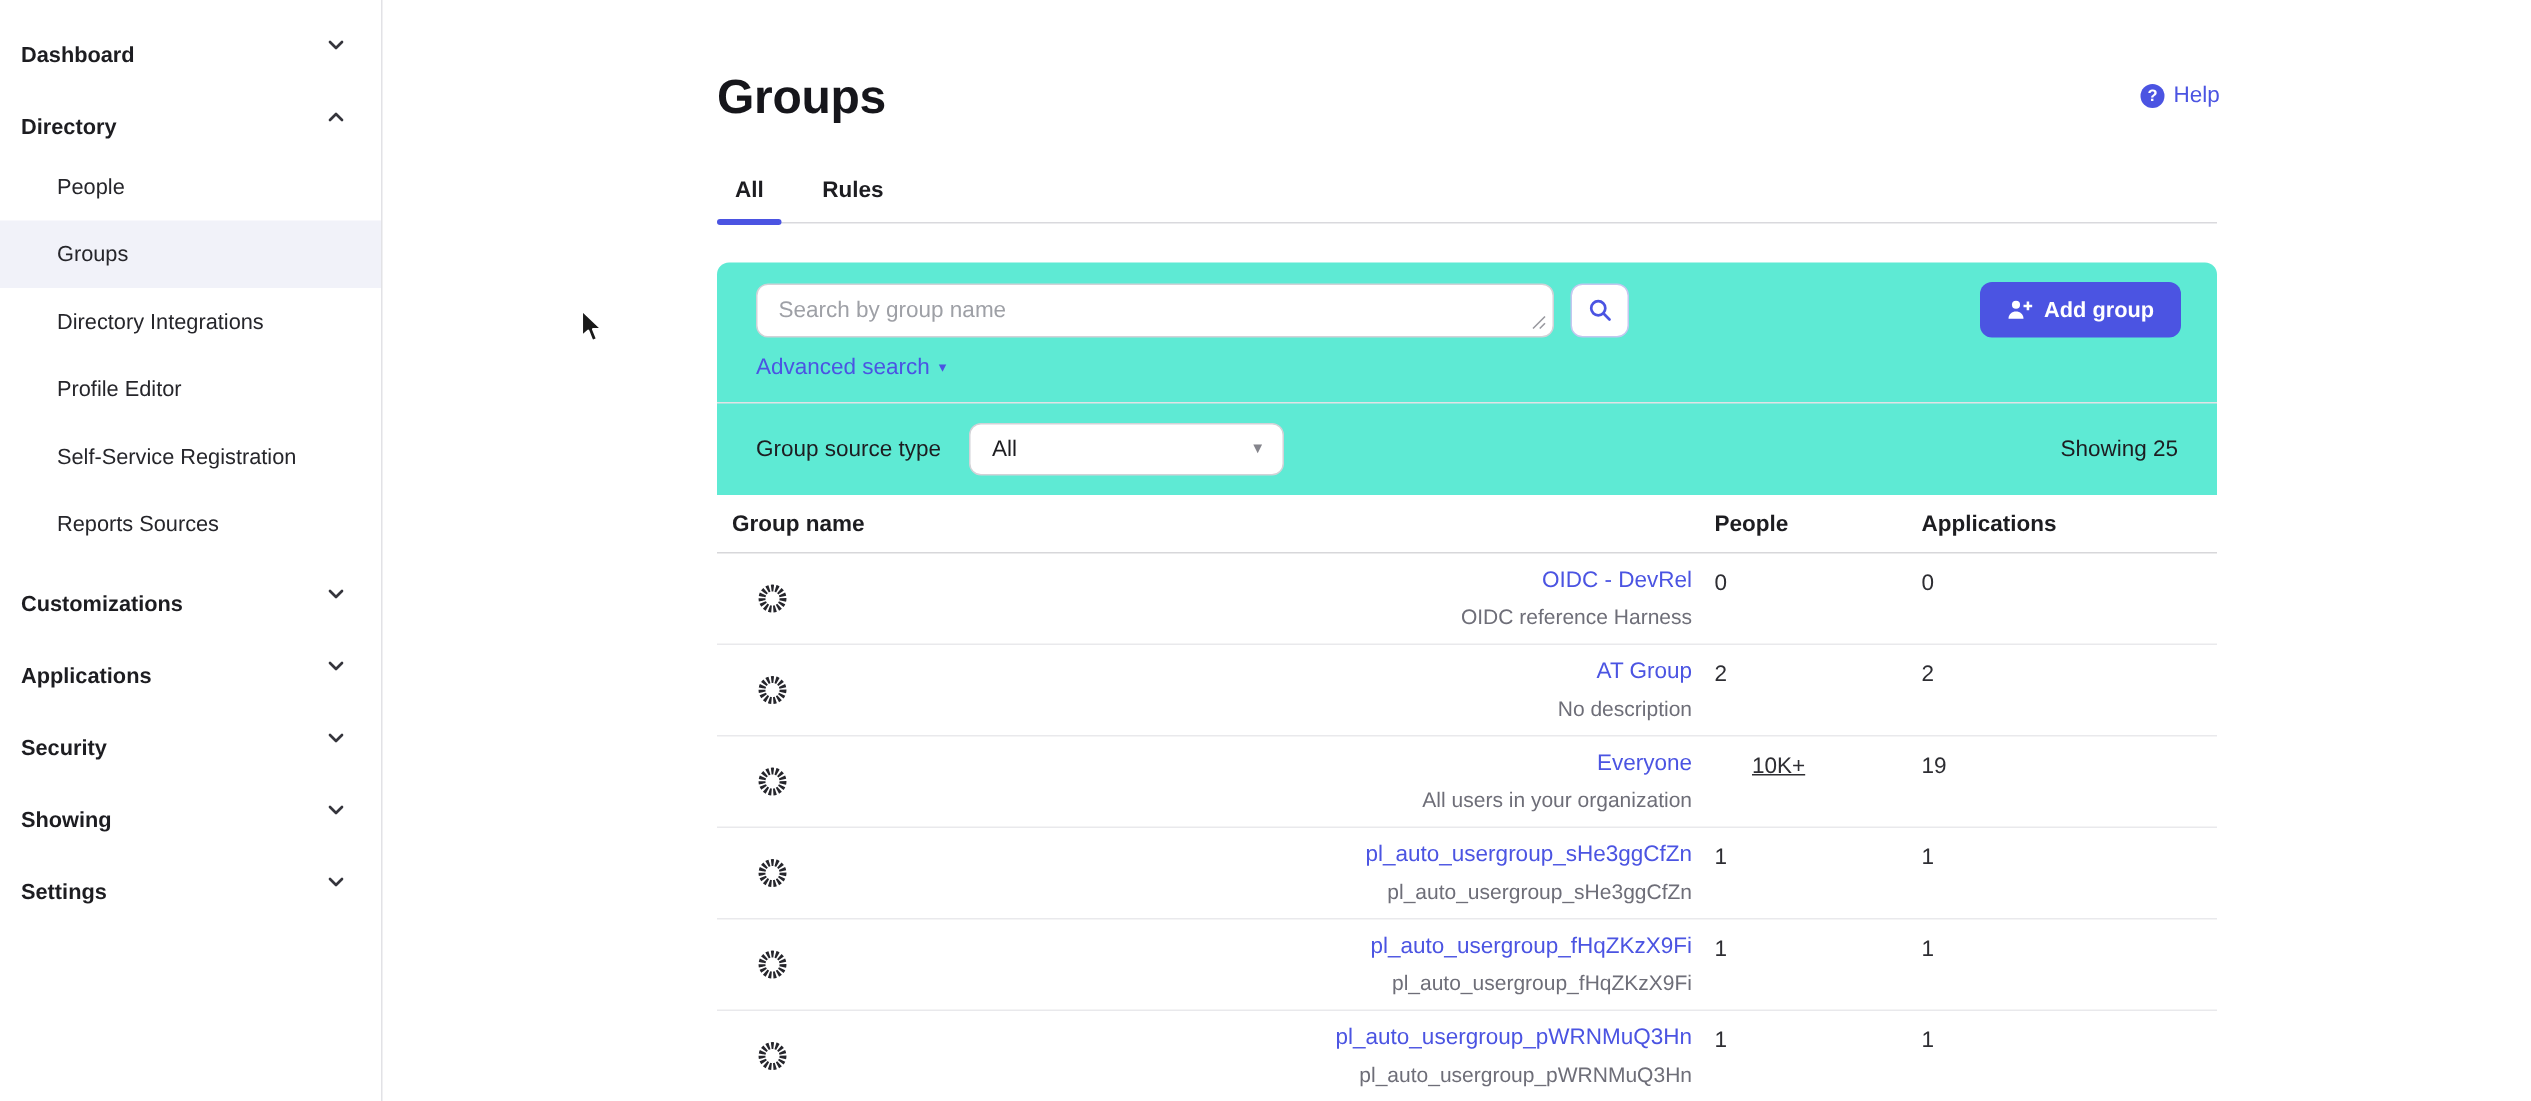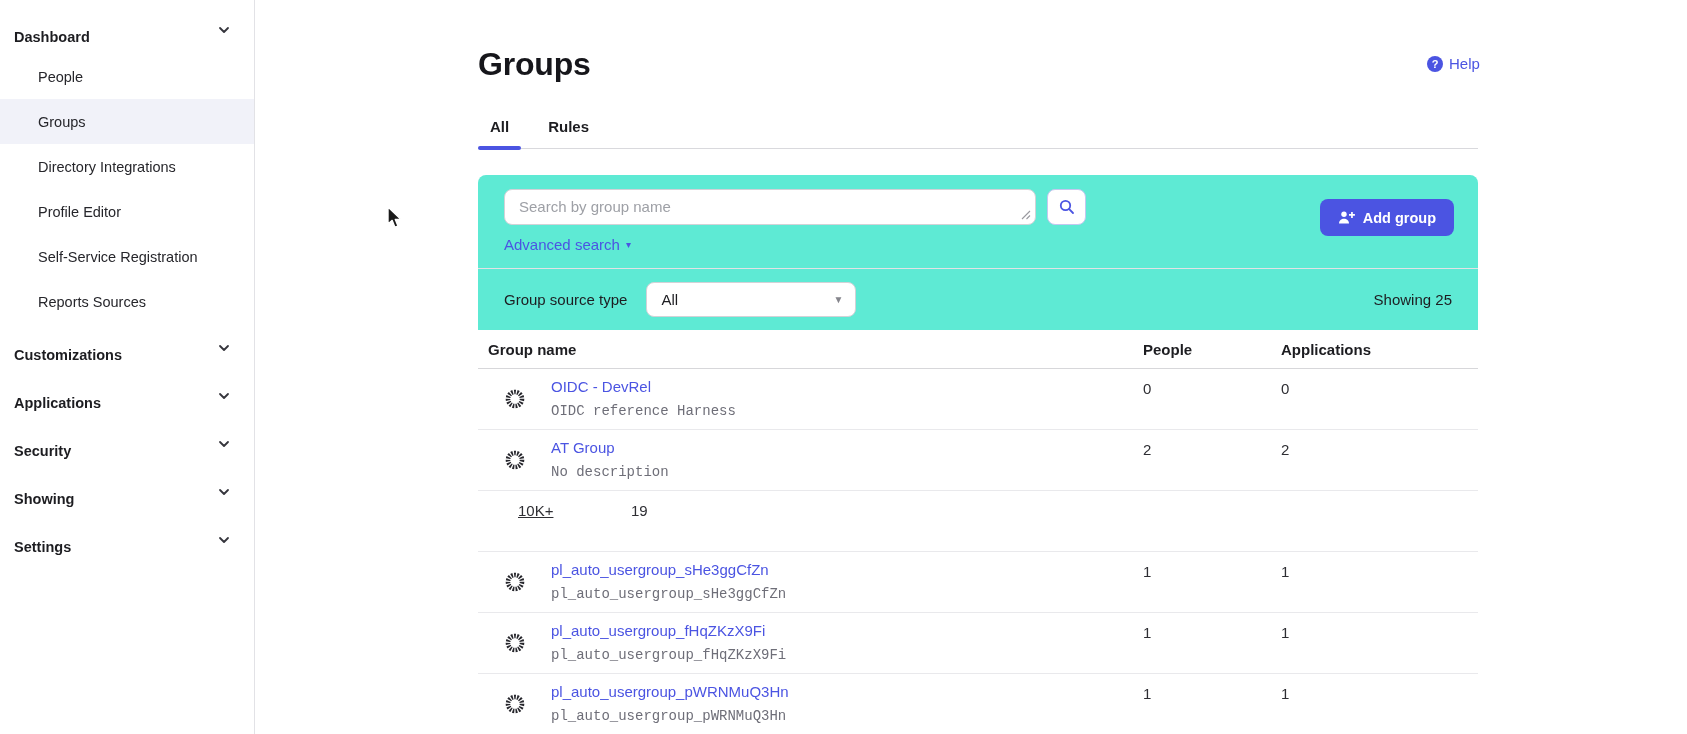--- a/index.html
+++ b/index.html
@@ -41,21 +41,21 @@
   .search-box { position:absolute; left:26px; top:14px; width:532px; height:36px;
     background:#fff; border:1px solid #d2d2d7; border-radius:8px; }
   .search-box textarea { width:100%; height:100%; border:none; outline:none; resize:none;
     background:transparent; padding:8px 14px; font-family:"Liberation Sans",sans-serif;
     font-size:15px; color:#1d1d21; }
   .search-box textarea::placeholder { color:#9ea0a6; }
   .resize-grip { position:absolute; right:4px; bottom:4px; }
   .search-btn { position:absolute; left:569px; top:14px; width:39px; height:36px;
     background:#fff; border:1px solid #c3c7ef; border-radius:8px; display:flex;
     align-items:center; justify-content:center; cursor:pointer; }
-  .add-group-btn { position:absolute; right:24px; top:24px; height:37px;
+  .add-group-btn { position:absolute; right:24px; top:13px; height:37px;
     background:var(--accent); border:none; border-radius:8px; color:#fff;
     font-size:14.5px; font-weight:700; padding:0 18px; display:flex; align-items:center;
     gap:8px; cursor:pointer; font-family:"Liberation Sans",sans-serif; }
   .adv-search { position:absolute; left:26px; top:61px; font-size:15px;
     color:var(--accent); display:flex; align-items:center; gap:6px; cursor:pointer; }
   .adv-caret { font-size:10px; }
   .panel-divider { position:absolute; left:0; right:0; top:93px; height:1px; background:#e2e2e5; }
   .filter-row { position:absolute; left:0; right:0; top:94px; bottom:0;
     display:flex; align-items:center; }
   .filter-label { margin-left:26px; font-size:15px; color:#1d1d21; }
@@ -66,24 +66,24 @@
   .showing { position:absolute; right:26px; font-size:15px; color:#1d1d21; }
 
   
   .gtable { position:absolute; left:223px; top:330px; width:1000px; }
   .thead { display:flex; height:39px; align-items:center; border-bottom:1px solid #d7d7da;
     font-size:15px; font-weight:700; }
   .col-name { flex:1 1 auto; padding-left:10px; }
   .col-people { flex:0 0 138px; padding-left:15px; }
   .col-apps { flex:0 0 212px; padding-left:15px; }
   .trow { display:flex; height:61px; border-bottom:1px solid #e9e9ec; }
-  .cell-name { flex:1 1 auto; position:relative; padding:9px 0 0 73px; }
+  .cell-name { flex:1 1 auto; position:relative; padding:9px 0 0 73px;text-align:right; }
   .g-icon { position:absolute; left:25px; top:50%; transform:translateY(-50%); }
   .g-link { font-size:15px; color:var(--accent); text-decoration:none; cursor:pointer; display:inline-block; }
-  .g-desc { font-size:14px; color:#6e6e78; margin-top:7px;font-family:Liberation Mono, monospace; }
+  .g-desc { font-size:14px; color:#6e6e78; margin-top:7px; }
   .cell-people { flex:0 0 138px; padding:11px 0 0 15px; font-size:15px; color:#2e2e33; }
   .cell-apps { flex:0 0 212px; padding:11px 0 0 15px; font-size:15px; color:#2e2e33; }
   .count-link { text-decoration:underline; cursor:pointer; color:#2e2e33;margin-left:25px; }
 
   .cursor { position:absolute; left:386px; top:206px; pointer-events:none; }
 </style>
 </head>
 <body>
 
 <svg width="0" height="0" style="position:absolute">
@@ -102,20 +102,26 @@
 
 <div class="stage">
 
   <nav class="sidebar">
     <div class="side-item">
       <span class="lbl">Dashboard</span>
       <svg class="chev" viewBox="0 0 16 16">
           <use href="#chev-down"></use>
         </svg>
     </div>
+    <div class="side-item">
+      <span class="lbl">Directory</span>
+      <svg class="chev" viewBox="0 0 16 16">
+          <use href="#chev-up"></use>
+        </svg>
+    </div>
     <div class="side-sub">
       <span>People</span>
     </div>
     <div class="side-sub selected">
       <span>Groups</span>
     </div>
     <div class="side-sub">
       <span>Directory Integrations</span>
     </div>
     <div class="side-sub">
@@ -233,20 +239,27 @@
               <use href="#grp"></use>
             </svg>
           <a class="g-link">AT Group</a>
           <div class="g-desc">No description</div>
         </div>
         <div class="cell-people">2</div>
         <div class="cell-apps">2</div>
       </div>
 
       <div class="trow">
+        <div class="cell-name">
+          <svg class="g-icon" width="24" height="24" viewBox="0 0 24 24">
+              <use href="#grp"></use>
+            </svg>
+          <a class="g-link">Everyone</a>
+          <div class="g-desc">All users in your organization</div>
+        </div>
         <div class="cell-people">
           <span class="count-link">10K+</span>
         </div>
         <div class="cell-apps">19</div>
       </div>
 
       <div class="trow">
         <div class="cell-name">
           <svg class="g-icon" width="24" height="24" viewBox="0 0 24 24">
               <use href="#grp"></use>

